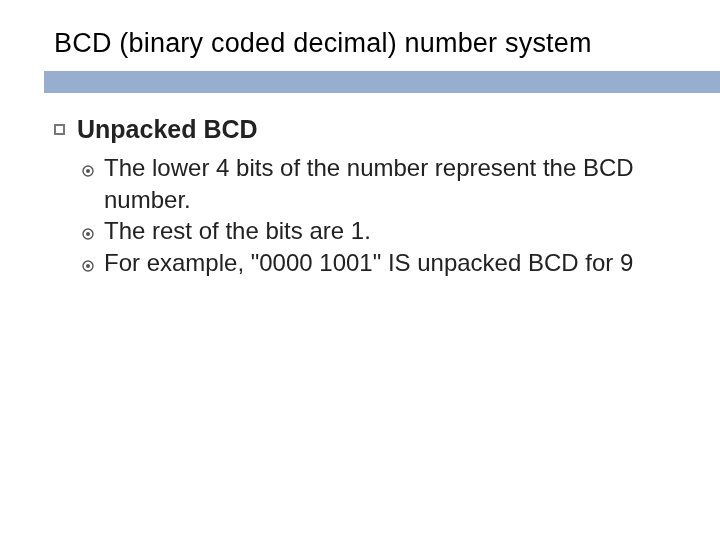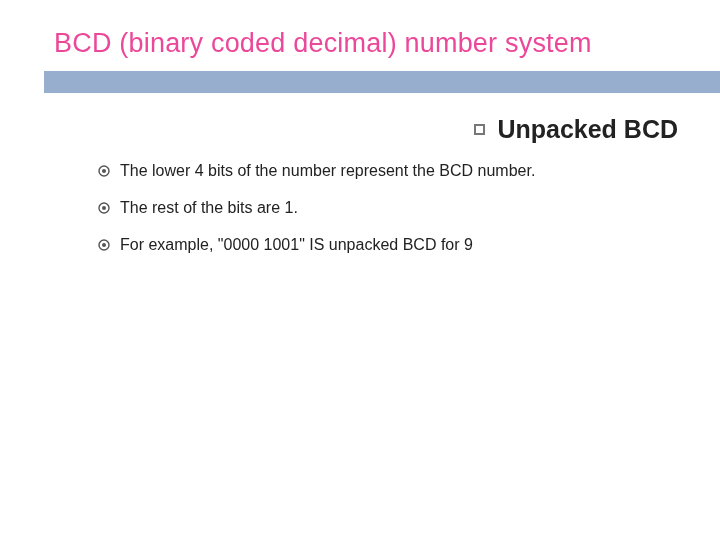--- a/index.html
+++ b/index.html
@@ -1,27 +1,27 @@
 <!DOCTYPE html>
 <html><head>
 <meta charset="utf-8">
 <style>
   * { margin: 0; padding: 0; box-sizing: border-box; }
   html, body { width: 720px; height: 540px; background: #fff; font-family: Arial, Helvetica, sans-serif; color: #222; }
   .slide { width: 720px; height: 540px; position: relative; padding-top: 28px; }
-  .title { font-size: 27px; color: #ec4899; padding: 0 36px 12px 54px; font-weight: 400; letter-spacing: 0.2px; }
+  .title { font-size: 27px; color: #000000; padding: 0 36px 12px 54px; font-weight: 400; letter-spacing: 0.2px; }
   .divider { display: flex; width: 100%; height: 22px; }
   .slidenum { background: #d98a4a; color: #fff; font-size: 12px; width: 44px; display: flex; align-items: center; justify-content: center; margin-top: 48px; }
   .bar { background: #98aece; flex: 1; }
   .content { padding: 22px 42px 0 54px; }
-  .h2row { display: flex; align-items: flex-start; gap: 12px; margin-bottom: 8px; justify-content: flex-end; }
+  .h2row { display: flex; align-items: flex-start; gap: 12px; margin-bottom: 8px; }
   .sq { width: 11px; height: 11px; border: 2px solid #777; margin-top: 9px; flex-shrink: 0; }
   .h2 { font-size: 25px; font-weight: 700; color: #222; }
   .items { padding-left: 28px; }
-  .item { font-size: 16px; line-height: 1.32; color: #222; margin: 16px; text-indent: -22px; padding-left: 22px; }
+  .item { font-size: 24px; line-height: 1.32; color: #222; margin: 0; text-indent: -22px; padding-left: 22px; }
   .bullet { display: inline-block; width: 22px; text-indent: 0; vertical-align: baseline; }
   .bullet svg { vertical-align: -1px; }
 </style>
 </head>
 <body>
 
 <div class="slide">
 
   <div class="title">BCD (binary coded decimal) number system</div>
 

